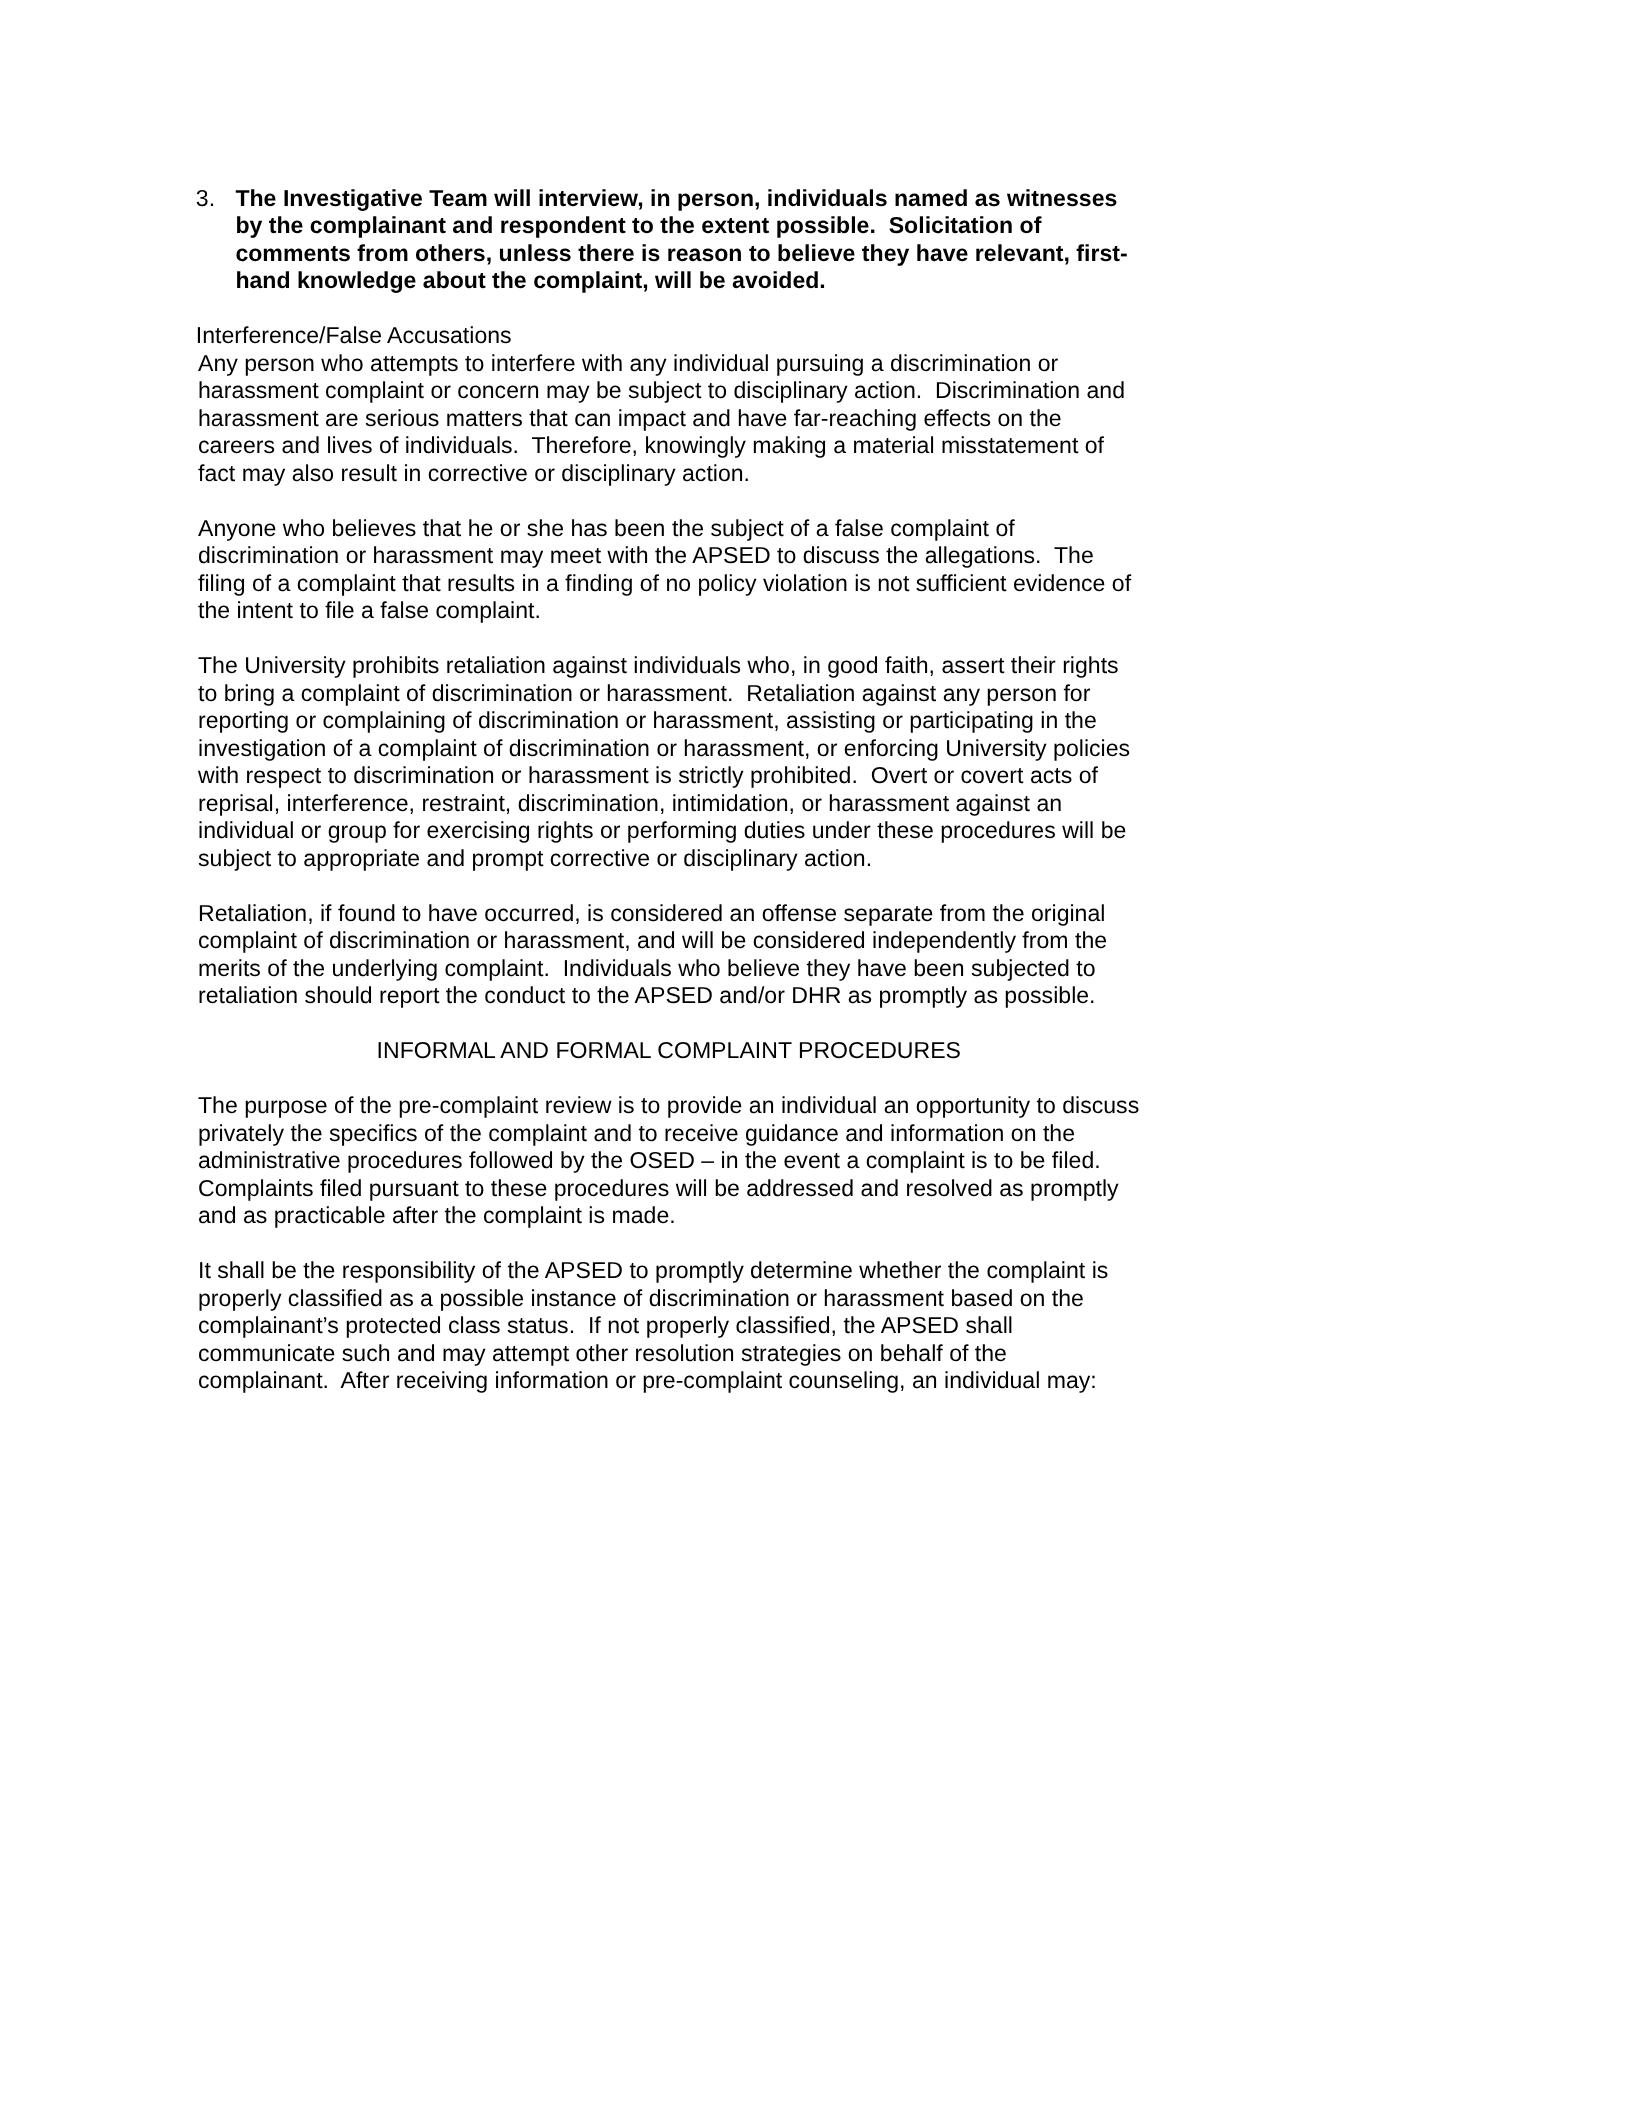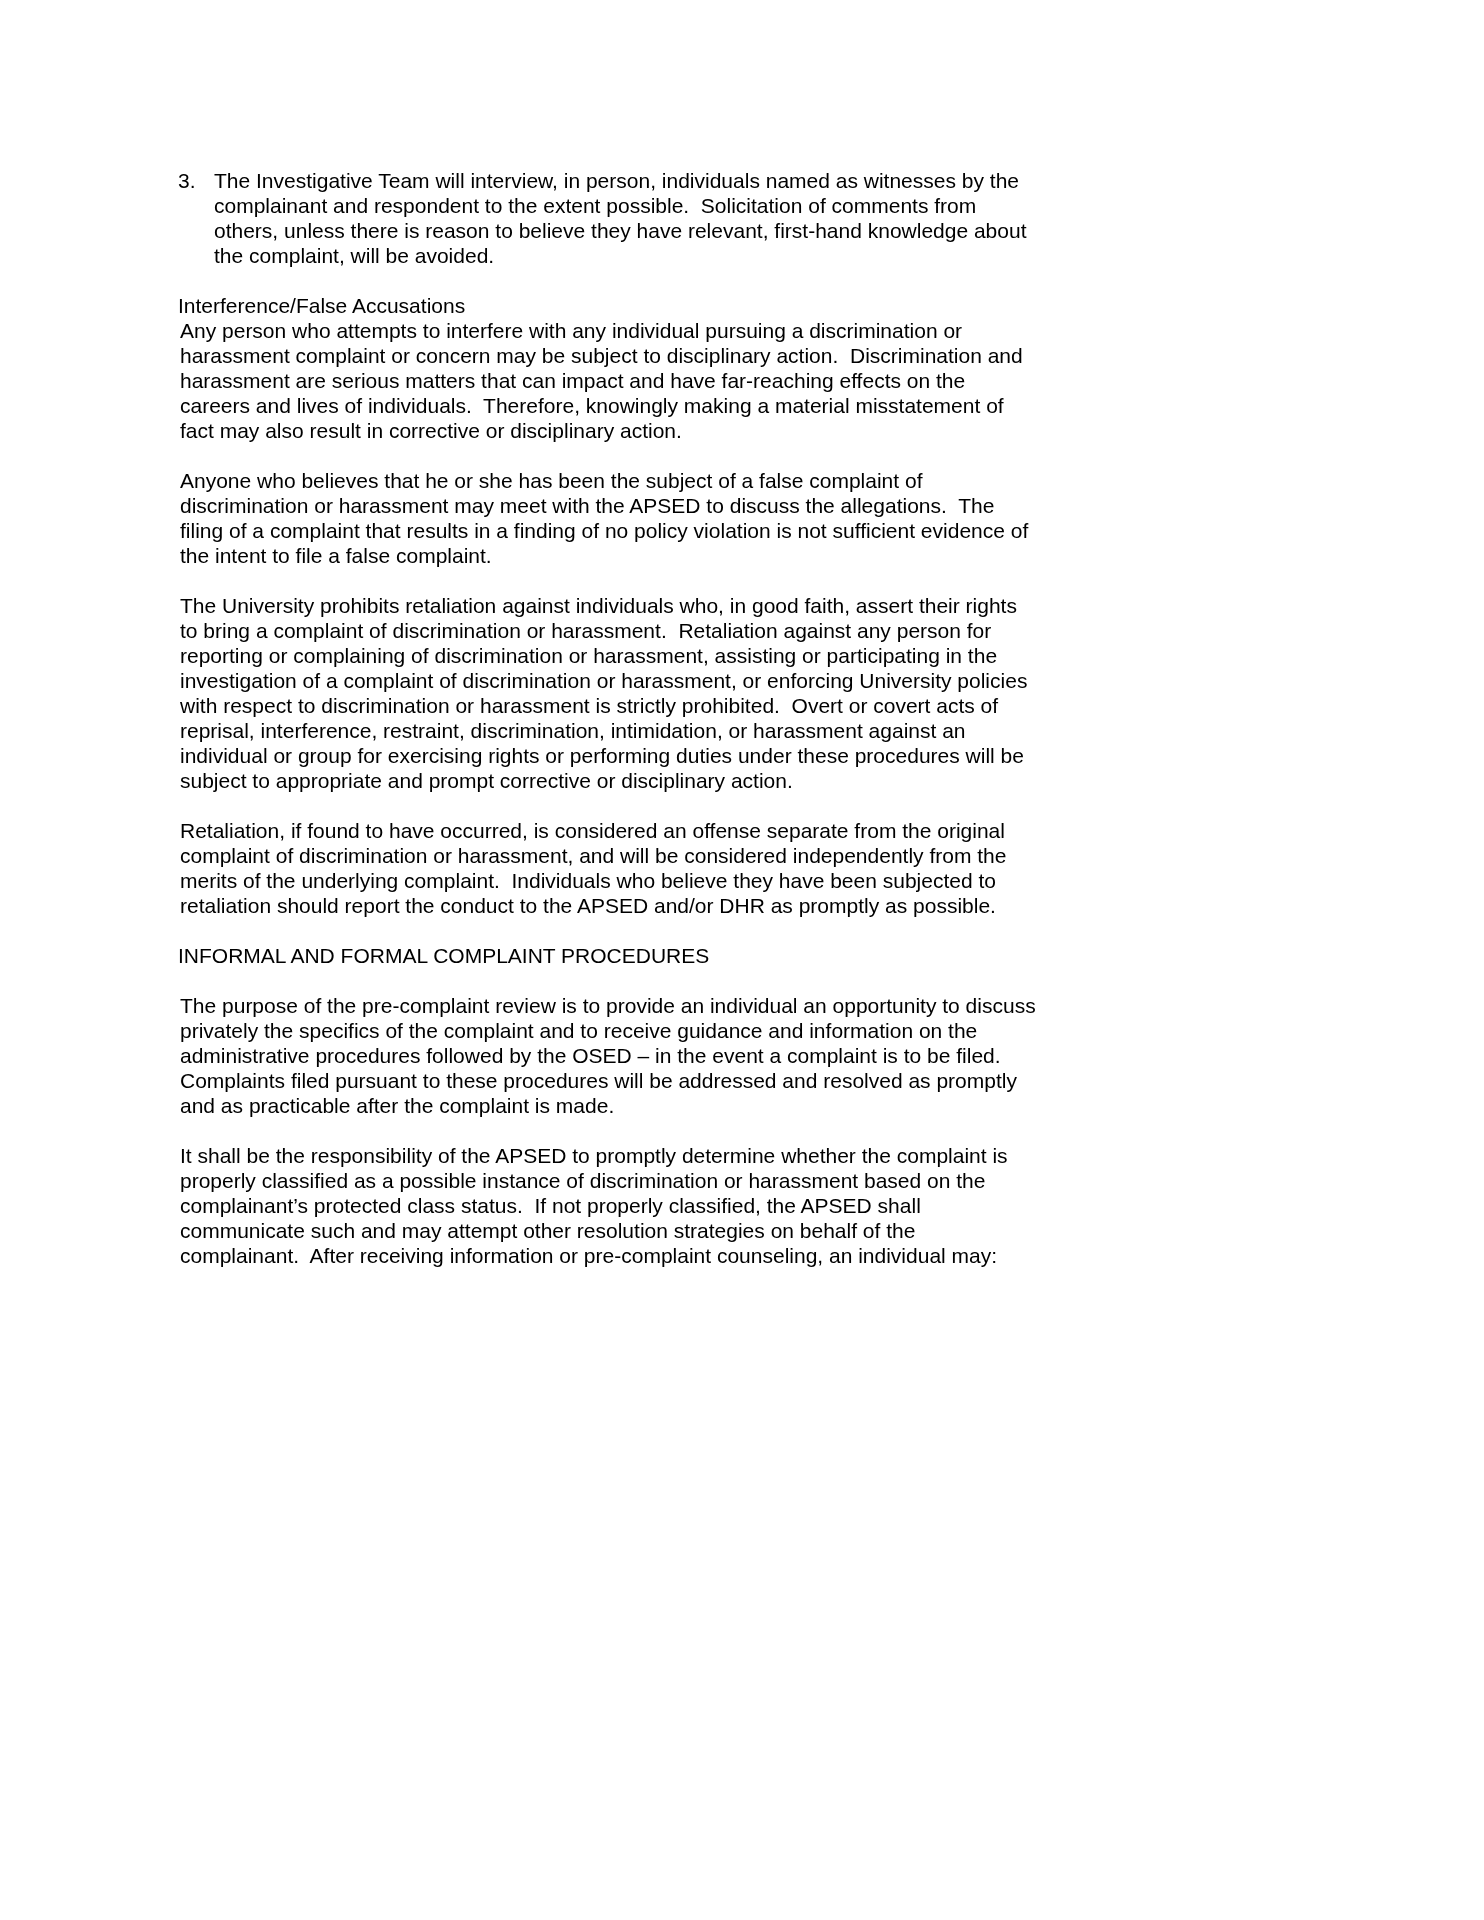--- a/index.html
+++ b/index.html
@@ -25,29 +25,31 @@
     display: flex;
     margin-bottom: 25px;
   }
   .list-num {
     width: 36px;
     flex-shrink: 0;
   }
   .list-text {
     flex: 1;
     white-space: pre-wrap;
+    font-weight: bold;
   }
   h2 {
     font-size: 21px;
     line-height: 25px;
     font-weight: normal;
     margin: 0;
   }
   h2.spaced-after {
     margin-bottom: 25px;
+    text-align: center;
   }
   p {
     white-space: pre-wrap;
     margin: 0 0 25px 2px;
   }
   .footer {
     position: absolute;
     left: 178px;
     top: 1736px;
     width: 860px;

